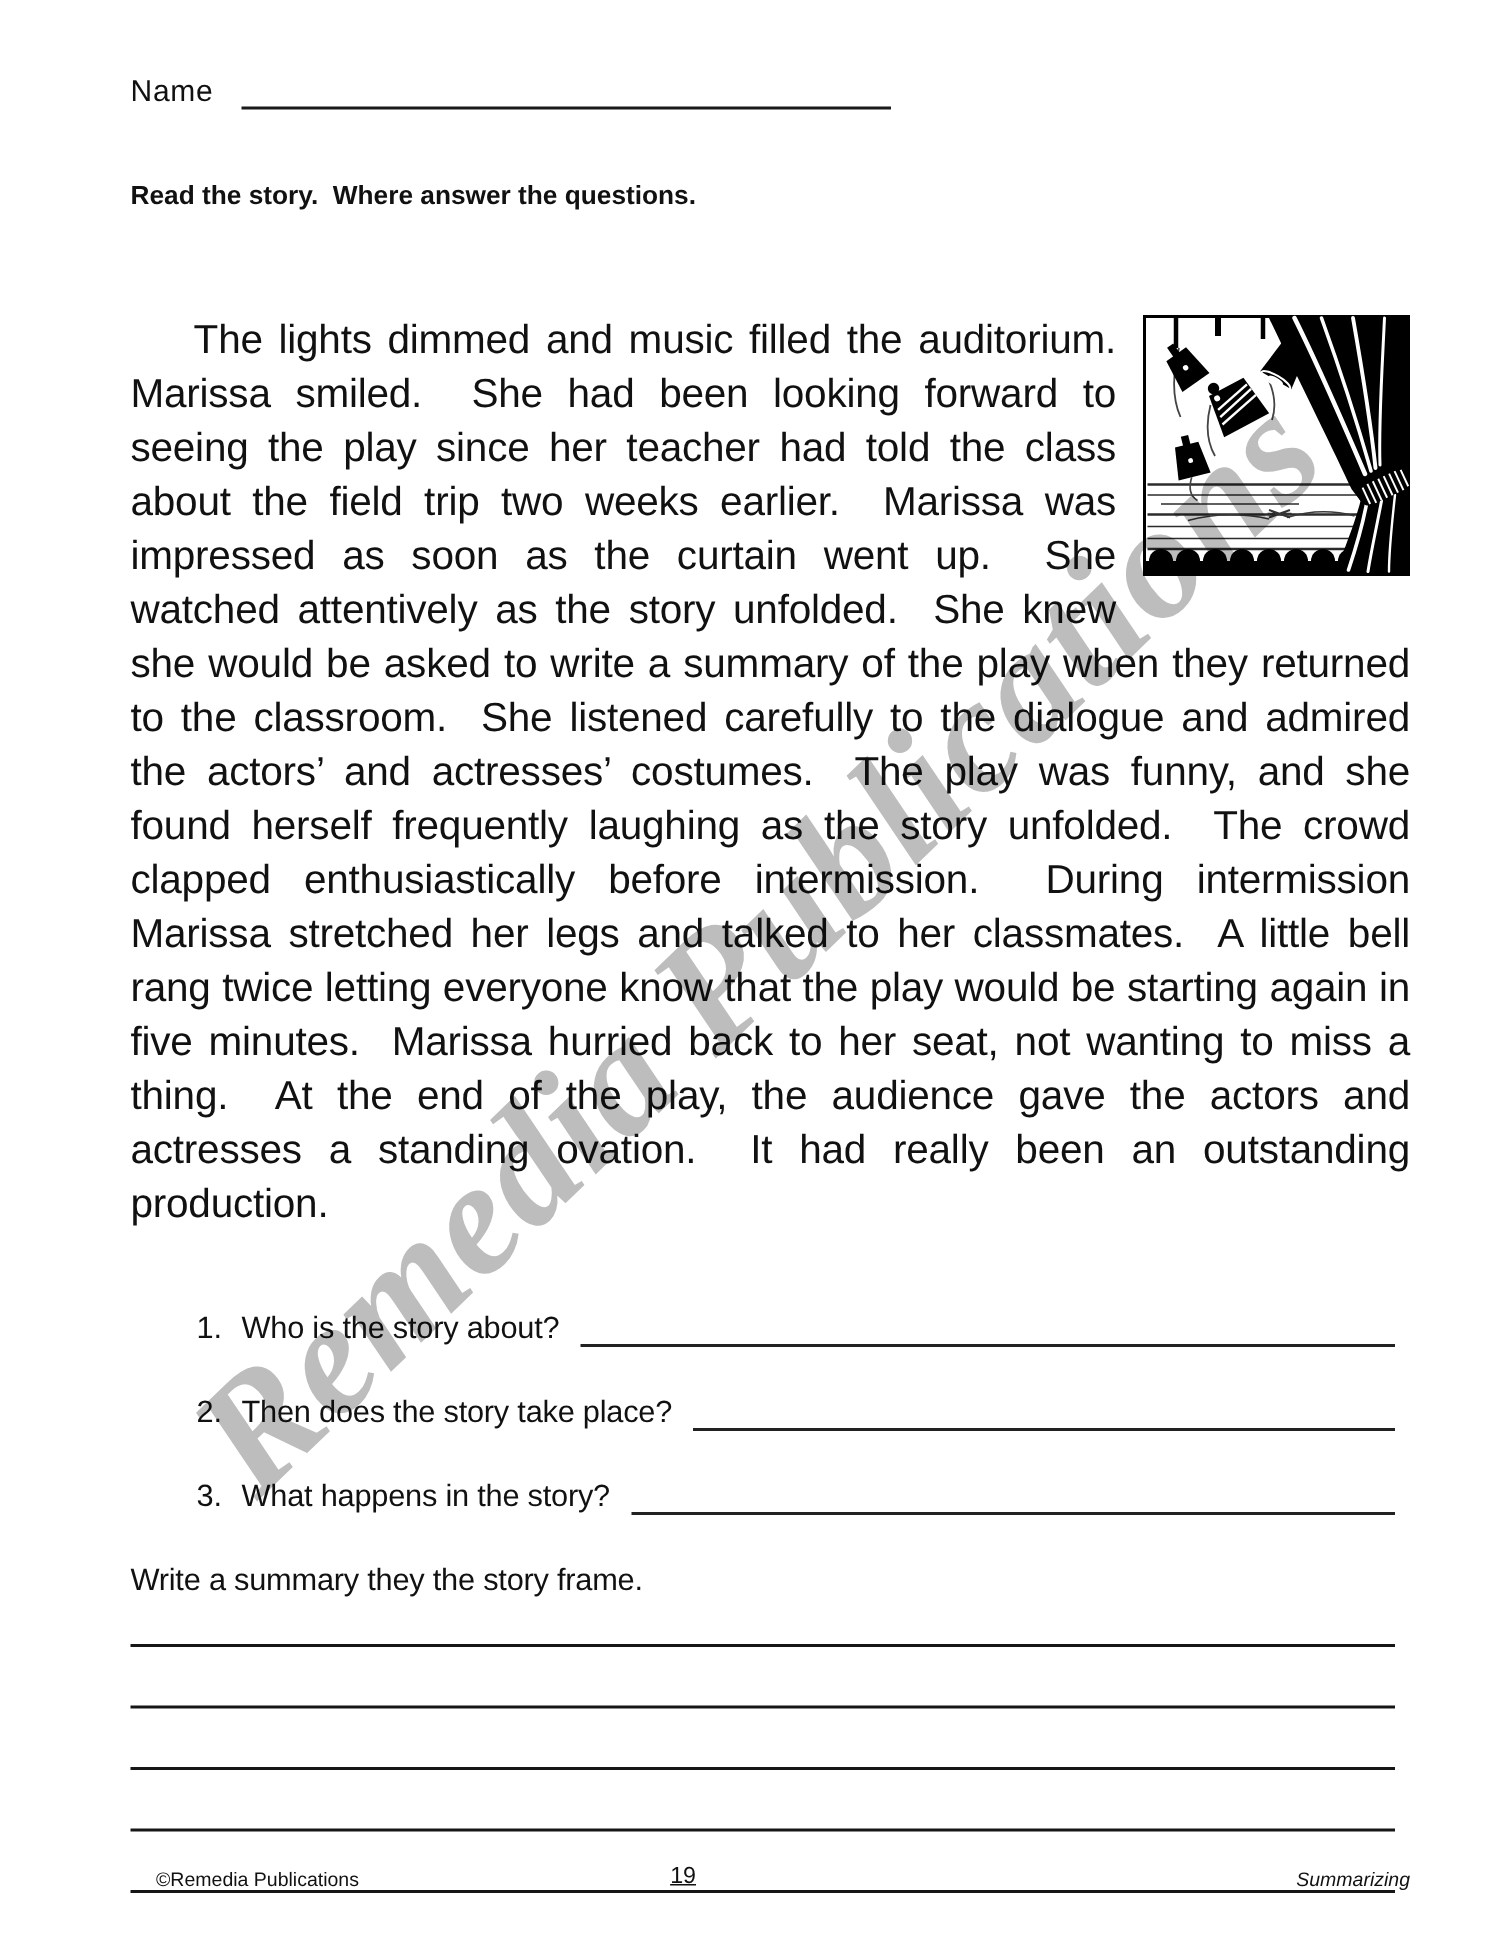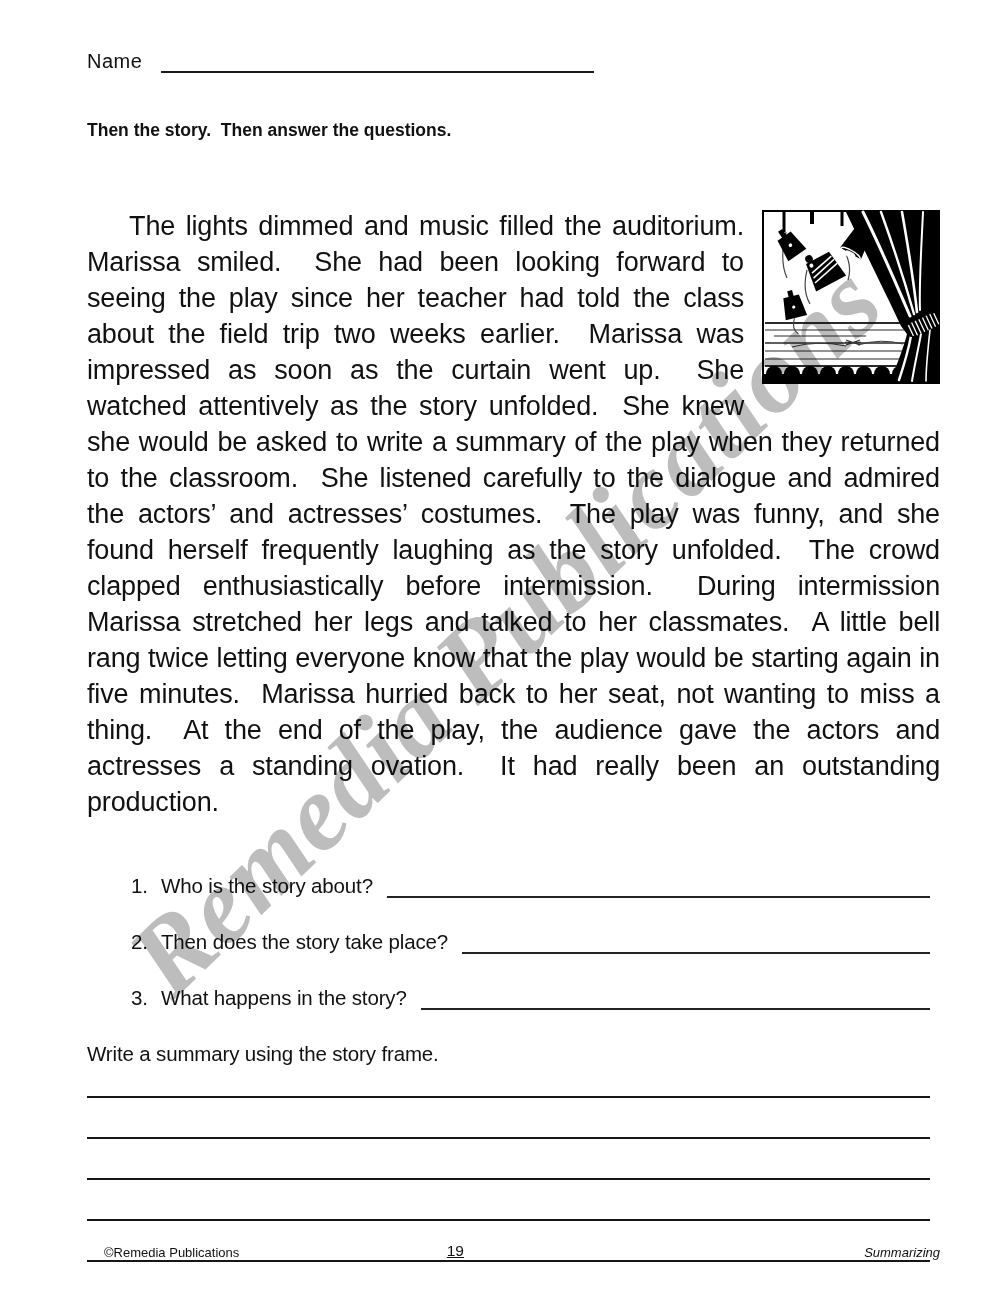--- a/index.html
+++ b/index.html
@@ -87,21 +87,21 @@
 </head>
 <body>
 
 <div class="page">
 
   <div class="name-row">
     <span class="name-label">Name</span>
     <div class="name-line"></div>
   </div>
 
-  <div class="heading">Then the story.  Then answer the questions.</div>
+  <div class="heading">Read the story.  Where answer the questions.</div>
 
   <div class="story">
     <span class="story-art"><svg viewBox="0 0 178 174" xmlns="http://www.w3.org/2000/svg">
       <rect x="1" y="1" width="176" height="172" fill="#ffffff" stroke="#000000" stroke-width="2"></rect>
 
       <g stroke="#2b2b2b" stroke-width="1" fill="none">
         <line x1="3" y1="113" x2="152" y2="113" stroke-width="1.8"></line>
         <line x1="3" y1="120" x2="150" y2="120"></line>
         <line x1="12" y1="126" x2="104" y2="126"></line>
         <line x1="3" y1="133" x2="148" y2="133" stroke-width="1.6"></line>
@@ -201,21 +201,21 @@
       <span class="q-text">Then does the story take place?</span>
       <div class="q-line"></div>
     </div>
     <div class="q-row">
       <span class="q-num">3.</span>
       <span class="q-text">What happens in the story?</span>
       <div class="q-line"></div>
     </div>
   </div>
 
-  <div class="summary-prompt">Write a summary using the story frame.</div>
+  <div class="summary-prompt">Write a summary they the story frame.</div>
 
   <div class="summary-lines">
       <div class="sum-line"></div>
       <div class="sum-line"></div>
       <div class="sum-line"></div>
       <div class="sum-line"></div>
       <div class="sum-line"></div>
       <div class="sum-line"></div>
       <div class="sum-line"></div>
       <div class="sum-line"></div>

